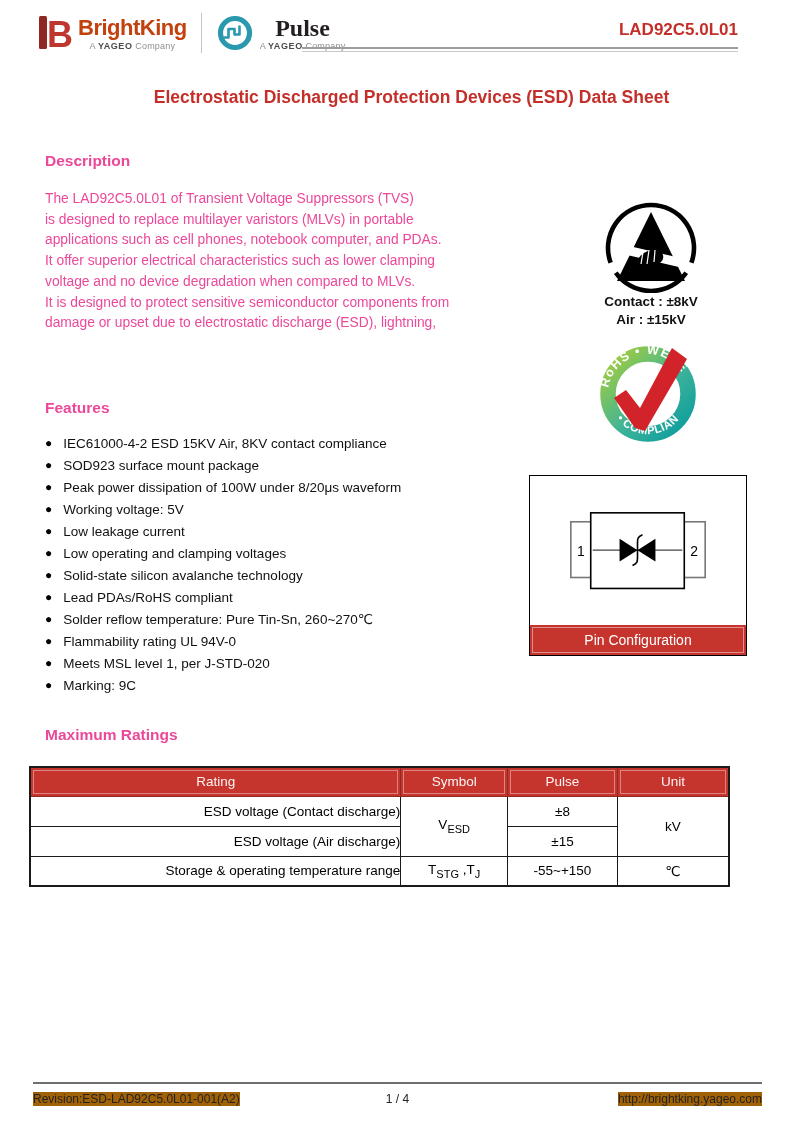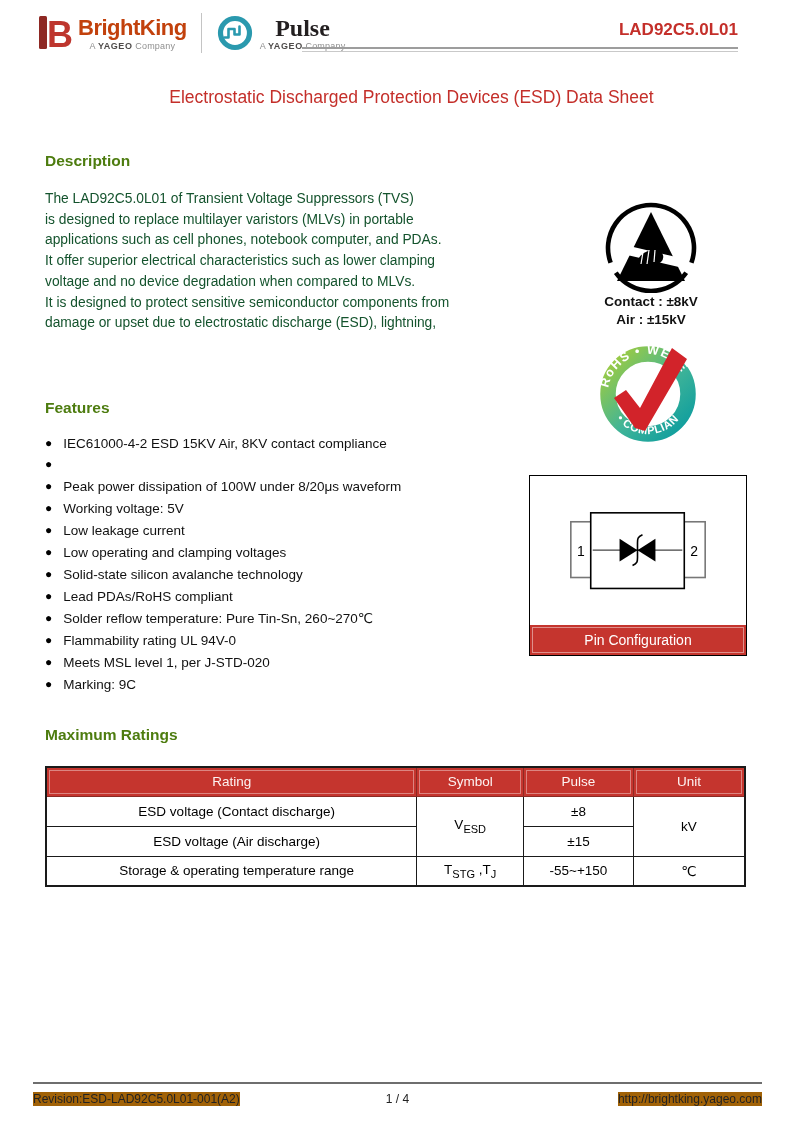--- a/index.html
+++ b/index.html
@@ -18,53 +18,53 @@
   .pulse-name { font-family:"Liberation Serif","DejaVu Serif",serif; font-size:24px; font-weight:bold; color:#231f20; line-height:24px; }
   .tagline { font-size:9px; color:#8f8f8f; letter-spacing:0.2px; margin-top:1px; white-space:nowrap; }
   .tagline b { color:#4d4a49; font-weight:bold; letter-spacing:0.6px; }
   .logo-divider { width:1px; height:40px; background:#c4c4c4; }
   .part-number { position:absolute; top:20px; left:520px; width:218px; text-align:right;
                  font-size:17px; font-weight:bold; color:#c42f2a; }
   .header-rule { position:absolute; left:302px; top:47px; width:436px; height:5px;
                  border-top:2px solid #9d9d9d; border-bottom:1px solid #c9c9c9; }
   
   .doc-title { position:absolute; top:87px; left:0; width:100%; text-align:center;
-               font-size:17.5px; font-weight:normal; color:#c42f2a;padding-left:29px; }
-  .section-heading { position:absolute; left:45px; font-size:15.5px; font-weight:bold; color:#4d7c0f; }
+               font-size:17.5px; font-weight:bold; color:#c42f2a;padding-left:29px; }
+  .section-heading { position:absolute; left:45px; font-size:15.5px; font-weight:bold; color:#ec4899; }
   .h-description { top:152px; }
   .h-features { top:399px; }
   .h-ratings { top:726px; }
   
   .description-text { position:absolute; left:45px; top:189px; width:470px;
-                      font-size:13.8px; line-height:20.7px; color:#14532d; }
+                      font-size:13.8px; line-height:20.7px; color:#ec4899; }
   
   .esd-badge { position:absolute; left:585px; top:200px; width:132px; text-align:center; }
   .esd-badge svg { display:block; margin:0 auto; }
   .esd-badge .esd-line { font-size:13.5px; font-weight:bold; color:#111; line-height:17.5px; }
   
   .rohs-badge { position:absolute; left:592px; top:336px; width:112px; height:112px; }
   
   .features-list { position:absolute; left:45px; top:433px; width:440px; list-style:none; }
   .features-list li { display:flex; align-items:baseline; font-size:13.5px; line-height:21px; color:#111; }
   .features-list .bullet { font-size:12px; margin-right:11px; color:#000; position:relative; top:-1px; }
   
   .pin-box { position:absolute; left:529px; top:475px; width:218px; height:181px;
              border:1.5px solid #000; display:flex; flex-direction:column; background:#fff; }
   .pin-box svg { flex:1 1 auto; }
   .pin-banner { position:relative; height:30px; background:#c5352e; color:#fff;
                 font-size:14px; display:flex; align-items:center; justify-content:center; }
   .pin-banner::before { content:""; position:absolute; inset:2px; border:1px solid rgba(255,255,255,0.45); pointer-events:none; }
   
-  .ratings-table { position:absolute; left:45px; top:766px; width:701px;
+  .ratings-table { position:absolute; left:29px; top:766px; width:701px;
                    border-collapse:collapse; border:2px solid #1a1a1a; font-size:13.5px; }
   .ratings-table th { position:relative; background:#c5352e; color:#fdf3f2; font-weight:normal;
                       font-size:13.5px; height:29px; border:1px solid #8c2a24; }
   .ratings-table th::before { content:""; position:absolute; inset:2px; border:1px solid rgba(255,255,255,0.4); pointer-events:none; }
   .ratings-table td { border:1px solid #1a1a1a; height:30px; text-align:center; color:#000; background:#fff; }
-  .ratings-table td.rating-cell { text-align:center; padding-left:10px; }
+  .ratings-table td.rating-cell { text-align:right; padding-left:10px; }
   .ratings-table col.c-rating { width:372px; }
   .ratings-table col.c-symbol { width:107px; }
   .ratings-table col.c-value { width:110px; }
   .ratings-table col.c-unit { width:112px; }
   .ratings-table sub { font-size:11px; }
   
   .footer { position:absolute; left:33px; top:1082px; width:729px; border-top:2px solid #6e6e6e; padding-top:8px;
             display:flex; justify-content:space-between; font-size:12px; color:#222; }
   .footer .f-center { position:absolute; left:0; right:0; text-align:center; }
   .footer .f-left, .footer .f-right { position:relative; z-index:1; background:#a16207; }
@@ -160,20 +160,21 @@
   </div>
 
   <div class="section-heading h-features">Features</div>
   <ul class="features-list">
     <li>
         <span class="bullet">●</span>
         <span>IEC61000-4-2 ESD 15KV Air, 8KV contact compliance</span>
       </li>
     <li>
         <span class="bullet">●</span>
+        <span>SOD923 surface mount package</span>
       </li>
     <li>
         <span class="bullet">●</span>
         <span>Peak power dissipation of 100W under 8/20μs waveform</span>
       </li>
     <li>
         <span class="bullet">●</span>
         <span>Working voltage: 5V</span>
       </li>
     <li>

